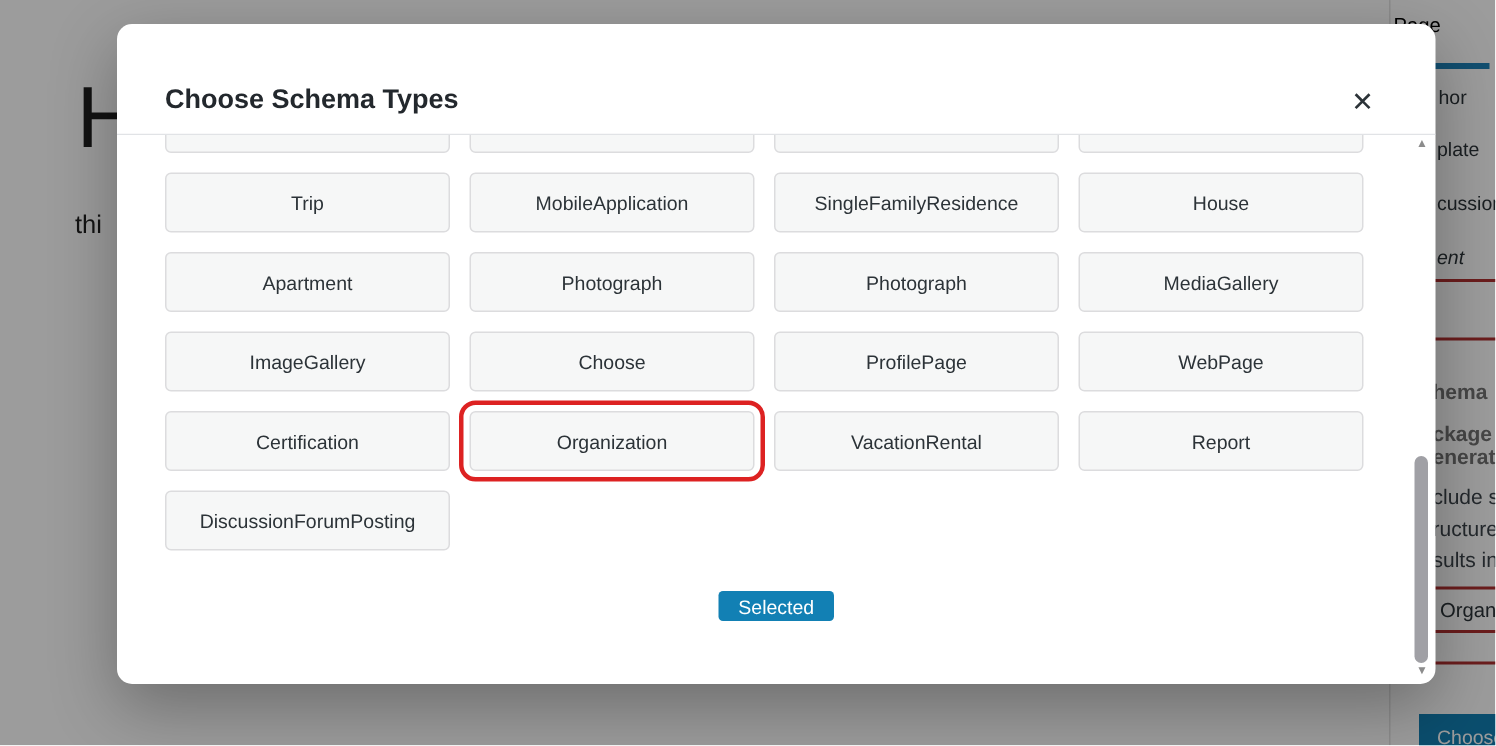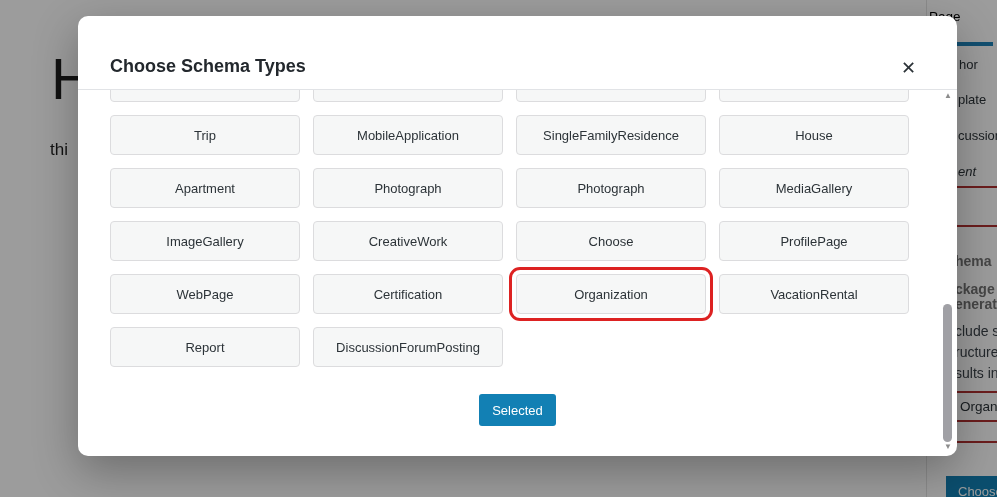--- a/index.html
+++ b/index.html
@@ -79,21 +79,21 @@
     column-gap: 13px; row-gap: 13px;
     padding-left: 32px; margin-top: -28px;
   }
   .type-btn {
     height: 40px; background: #f6f7f7; border: 1px solid #dcdcde; border-radius: 4px;
     font-size: 13px; color: #2c3338; font-family: inherit; cursor: pointer;
     display: flex; align-items: center; justify-content: center;
   }
   .type-btn.highlighted { outline: 3px solid #dd2222; outline-offset: 4px; }
   .selected-btn {
-    display: block; margin: 27px auto 0; height: 32px; padding: 0 13px;
+    display: block; margin: 27px auto 0; height: 20px; padding: 0 13px;
     background: #1280b4; color: #ffffff; border: none; border-radius: 3px;
     font-size: 13px; font-family: inherit; cursor: pointer;
   }
 
   
   .scrollbar { position: absolute; top: 74px; right: 4px; bottom: 3px; width: 10px; z-index: 11; }
   .sb-arrow {
     position: absolute; left: 0; width: 10px; text-align: center;
     font-size: 8px; color: #8c8c8c; line-height: 12px; cursor: pointer;
   }
@@ -151,21 +151,20 @@
         <button class="type-btn"></button>
         <button class="type-btn">Trip</button>
         <button class="type-btn">MobileApplication</button>
         <button class="type-btn">SingleFamilyResidence</button>
         <button class="type-btn">House</button>
         <button class="type-btn">Apartment</button>
         <button class="type-btn">Photograph</button>
         <button class="type-btn">Photograph</button>
         <button class="type-btn">MediaGallery</button>
         <button class="type-btn">ImageGallery</button>
-        <button class="type-btn">CreativeWork</button>
         <button class="type-btn">Choose</button>
         <button class="type-btn">ProfilePage</button>
         <button class="type-btn">WebPage</button>
         <button class="type-btn">Certification</button>
         <button class="type-btn highlighted">Organization</button>
         <button class="type-btn">VacationRental</button>
         <button class="type-btn">Report</button>
         <button class="type-btn">DiscussionForumPosting</button>
       </div>
       <button class="selected-btn">Selected</button>

